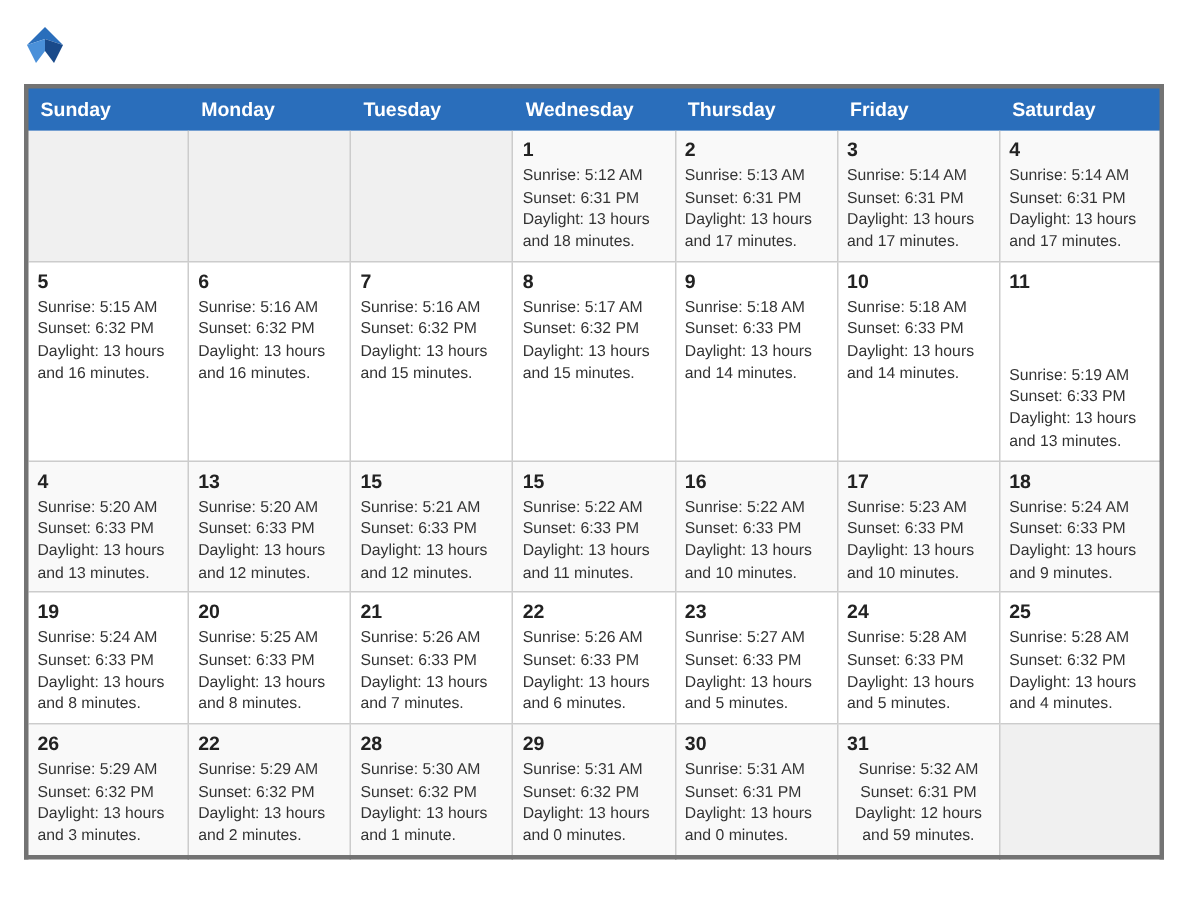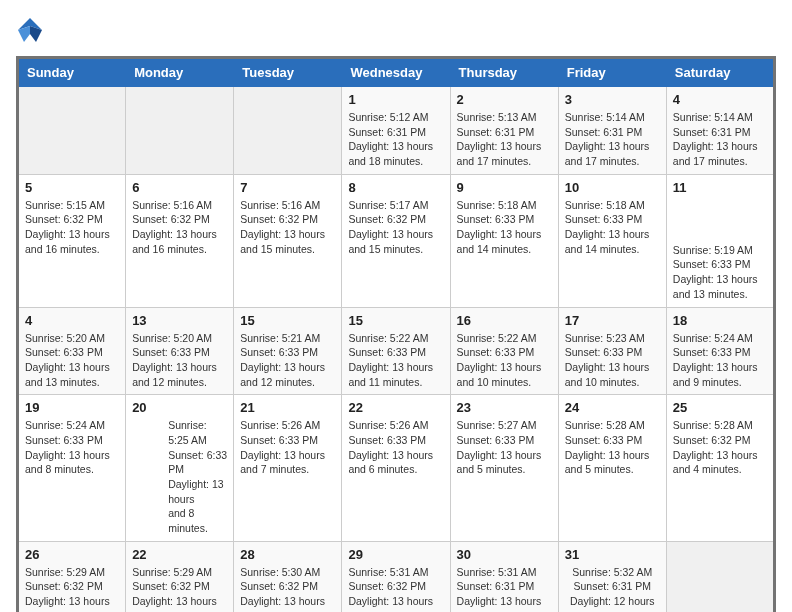--- a/index.html
+++ b/index.html
@@ -268,21 +268,21 @@
       <tr>
         <td>
           <span class="day-number">19</span>
           <div class="day-info" style="white-space: pre-line;">Sunrise: 5:24 AM
 Sunset: 6:33 PM
 Daylight: 13 hours
 and 8 minutes.</div>
         </td>
         <td>
           <span class="day-number">20</span>
-          <div class="day-info" style="white-space: pre-line; margin-left: 36px;">Sunrise: 5:25 AM
+          <div class="day-info" style="white-space: pre-line;">Sunrise: 5:25 AM
 Sunset: 6:33 PM
 Daylight: 13 hours
 and 8 minutes.</div>
         </td>
         <td>
           <span class="day-number">21</span>
           <div class="day-info" style="white-space: pre-line;">Sunrise: 5:26 AM
 Sunset: 6:33 PM
 Daylight: 13 hours
 and 7 minutes.</div>

